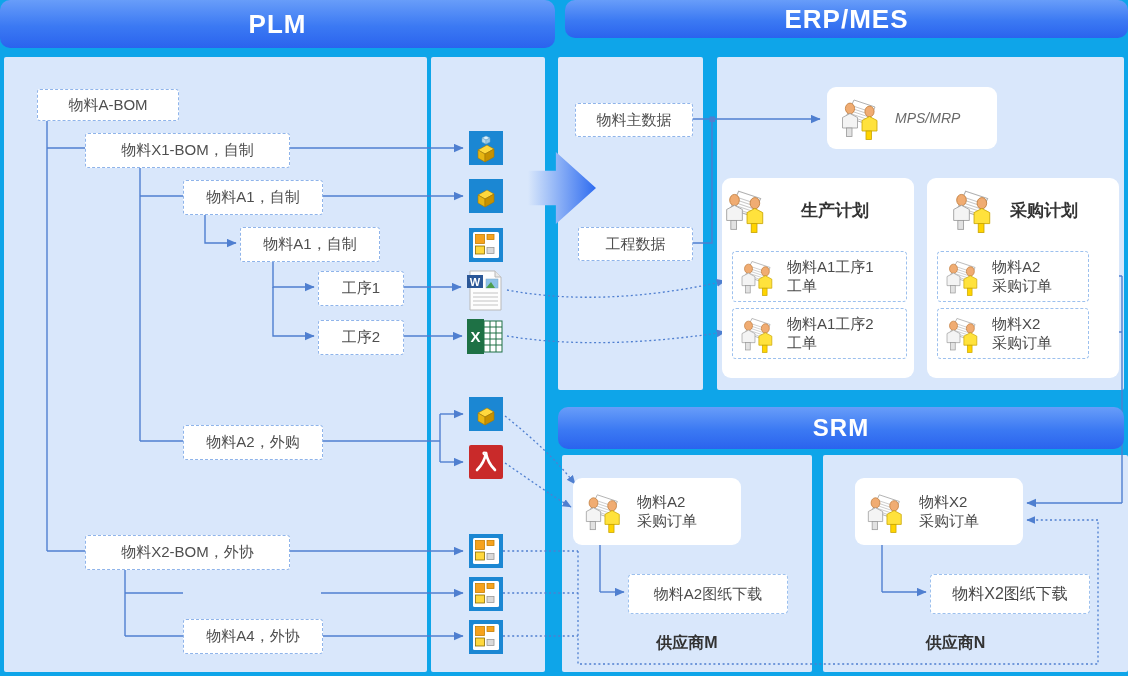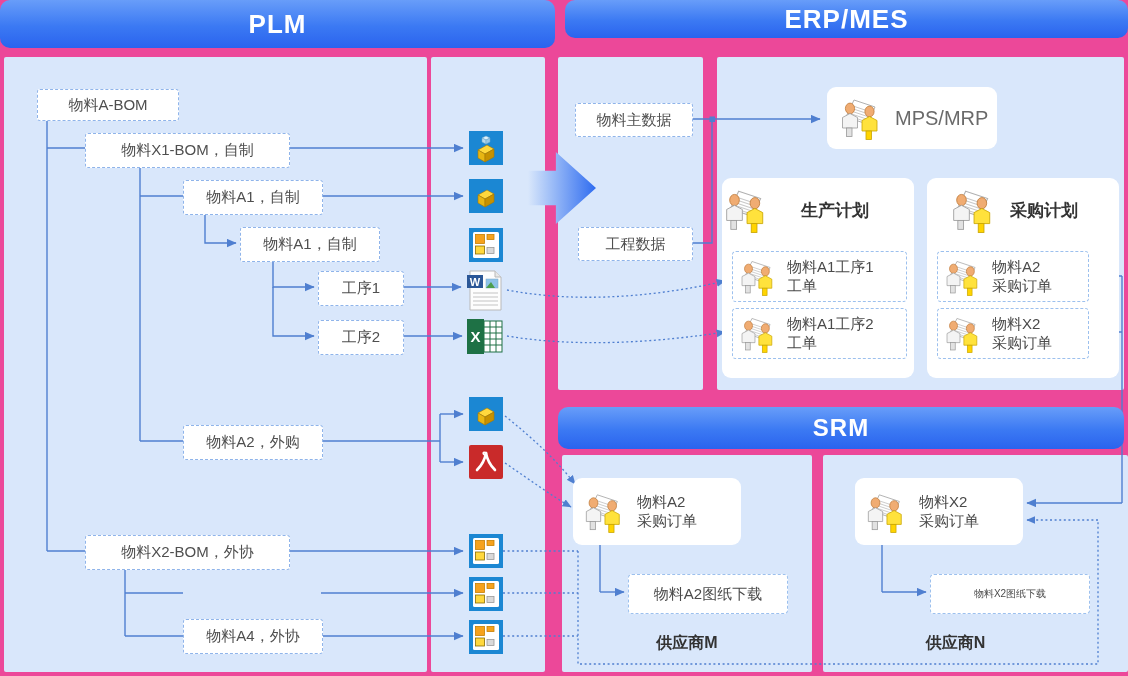--- a/index.html
+++ b/index.html
@@ -1,33 +1,33 @@
 <!DOCTYPE html>
 <html><head>
 <meta charset="utf-8">
 <style>
   html,body{margin:0;padding:0;background:#fff;}
   body{font-family:"Liberation Sans","DejaVu Sans",sans-serif;}
-  #stage{position:relative;width:1128px;height:676px;background:#ec4899;overflow:hidden;}
+  #stage{position:relative;width:1128px;height:676px;background:#0ea5e9;overflow:hidden;}
   .hdr{position:absolute;border-radius:10px;display:flex;align-items:center;justify-content:center;
        background:linear-gradient(180deg,#689df9 0%,#3b79f3 55%,#2a63ee 100%);
        color:#fff;font-size:26px;font-weight:bold;letter-spacing:1px;z-index:3;}
   .panel{position:absolute;background:#d9e7fb;border-radius:2px;z-index:0;}
   .node{position:absolute;background:#fff;border:1px dashed #8fb4ea;border-radius:3px;
         display:flex;align-items:center;justify-content:center;font-size:15px;color:#4f4f4f;z-index:2;}
   .wbox{position:absolute;background:#fff;border-radius:9px;z-index:2;}
   .dashbox{position:absolute;background:#fff;border:1px dashed #9cc0ee;border-radius:4px;z-index:2;
         display:flex;align-items:center;}
   .icon{position:absolute;z-index:2;}
   .wires{position:absolute;left:0;top:0;z-index:1;}
   .rowflex{display:flex;align-items:center;height:100%;}
   .two-line{font-size:15px;color:#4a4a4a;line-height:1.25;}
   .ptitle{font-size:17px;font-weight:bold;color:#333;}
   .suplabel{position:absolute;font-size:16px;font-weight:bold;color:#333;text-align:center;z-index:2;}
-  .mps-label{font-size:20px;color:#6a6a6a;}
+  .mps-label{font-size:14px;color:#6a6a6a;font-style:italic;}
   .bigarrow{position:absolute;left:528px;top:152px;width:68px;height:72px;z-index:2;
         background:linear-gradient(90deg,#d9e7fb 0%,#9dbdf7 35%,#2f6cf0 100%);
         clip-path:polygon(0 26%,41% 26%,41% 0,100% 50%,41% 100%,41% 74%,0 74%);}
 </style>
 </head>
 <body>
 
 <div id="stage">
 
   <svg width="0" height="0" style="position:absolute">
@@ -307,17 +307,17 @@
       <svg width="42" height="42" viewBox="0 0 44 44">
           <use href="#ppl"></use>
         </svg>
       <div class="two-line">
         <div>物料X2</div>
         <div>采购订单</div>
       </div>
     </div>
   </div>
   <div class="dashbox" style="left:930px;top:574px;width:158px;height:38px;justify-content:center;">
-    <span style="font-size:10px;color:#4a4a4a;">物料X2图纸下载</span>
+    <span style="font-size:16px;color:#4a4a4a;">物料X2图纸下载</span>
   </div>
   <div class="suplabel" style="left:823px;top:633px;width:265px;">供应商N</div>
 
 </div>
 
 </body></html>

